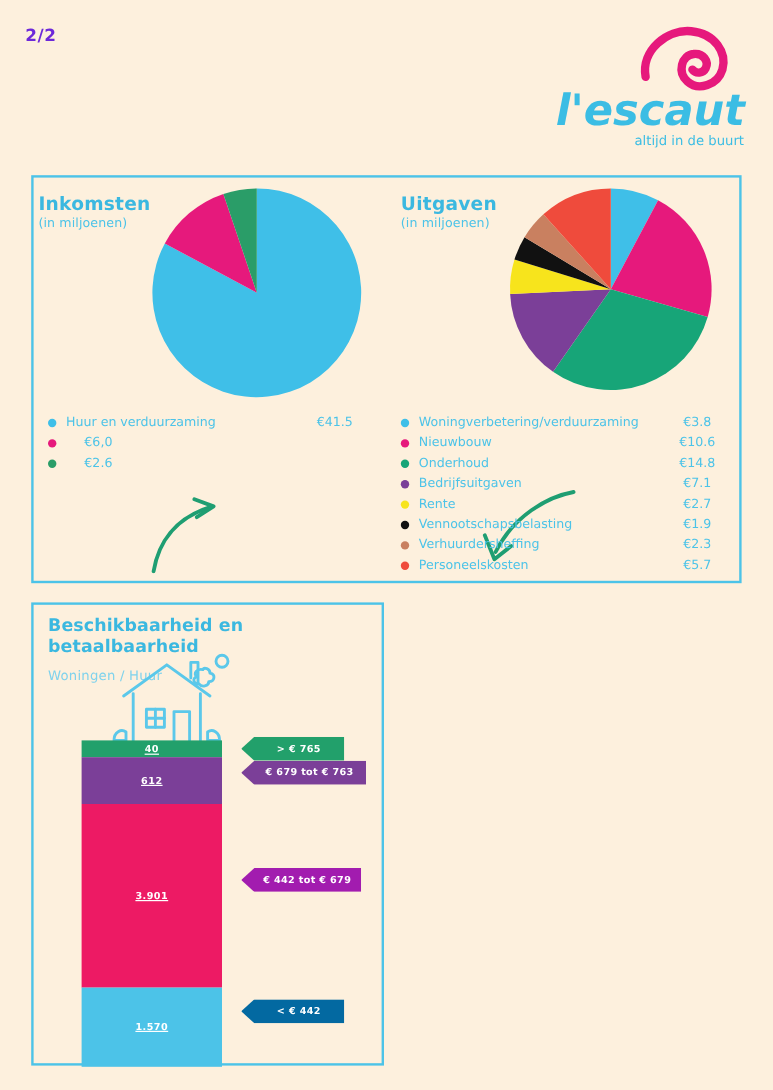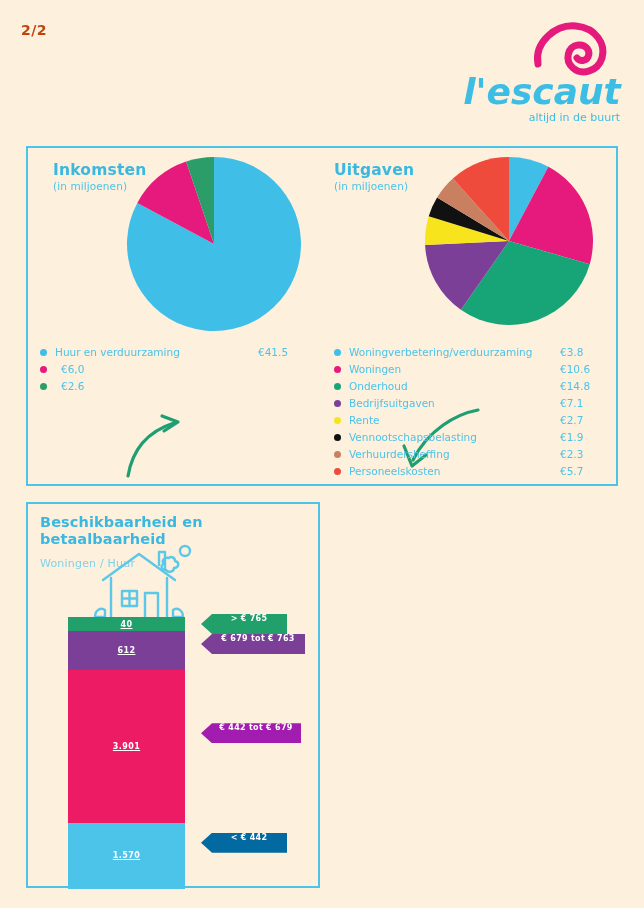--- a/index.html
+++ b/index.html
@@ -5,59 +5,59 @@
   html,body{margin:0;padding:0;}
   body{
     width:644px;height:908px;
     background:#fdf0dd;
     font-family:"DejaVu Sans","Liberation Sans",sans-serif;
     overflow:hidden;position:relative;
   }
   
   .page-num{
     position:absolute;left:21px;top:22px;
-    font-size:14px;font-weight:bold;color:#c2410c;letter-spacing:.5px;
+    font-size:14px;font-weight:bold;color:#6d28d9;letter-spacing:.5px;
   }
   .logo{position:absolute;right:20px;top:18px;width:160px;height:105px;}
   .logo svg{display:block;}
   
   .panel{
     position:absolute;
     border:2px solid #4cc3e8;
     background:#fdf0dd;
     box-sizing:border-box;
   }
   #panel-charts{left:26px;top:146px;width:592px;height:340px;}
   #panel-housing{left:26px;top:502px;width:294px;height:386px;}
   
   .chart-title{
     font-size:15.5px;font-weight:bold;color:#3bb8e0;
     letter-spacing:.2px;line-height:1.12;margin:0;
   }
   .chart-sub{
     font-size:10.5px;color:#4cc3e8;margin-top:1px;letter-spacing:.1px;
   }
-  .col-left{position:absolute;left:25px;top:14px;}
+  .col-left{position:absolute;left:4px;top:14px;}
   .col-right{position:absolute;left:306px;top:14px;}
   
   .pie-wrap{position:absolute;}
   #pie-inkomsten{left:98px;top:8px;}
   #pie-uitgaven{left:396px;top:8px;}
   
   .legend{position:absolute;font-size:10.5px;color:#4cc3e8;}
   #legend-inkomsten{left:12px;top:196px;width:260px;}
   #legend-uitgaven{left:306px;top:196px;width:268px;}
   .legend-row{
     display:flex;align-items:center;height:17px;line-height:17px;
   }
   .legend-dot{
     width:7px;height:7px;border-radius:50%;flex:0 0 7px;margin-right:8px;
   }
   .legend-label{flex:1 1 auto;white-space:nowrap;}
-  .legend-value{flex:0 0 auto;text-align:left;padding-left:6px;}
+  .legend-value{flex:0 0 auto;text-align:center;padding-left:6px;}
   #legend-inkomsten .legend-value{min-width:42px;}
   #legend-uitgaven  .legend-value{min-width:42px;}
   
   .pie-arrow{position:absolute;pointer-events:none;}
   #arrow-inkomsten{left:88px;top:244px;}
   #arrow-uitgaven{left:366px;top:248px;}
   
   .house-title{
     position:absolute;left:12px;top:10px;
     font-size:14.5px;font-weight:bold;color:#3bb8e0;line-height:1.18;
@@ -75,21 +75,21 @@
   .bar-seg{
     position:relative;width:100%;
     display:flex;align-items:center;justify-content:center;
   }
   .bar-seg span{
     font-size:8px;font-weight:bold;color:#ffffff;letter-spacing:.4px;text-decoration:underline;
   }
   
   .callout{
     position:absolute;height:20px;
-    display:flex;justify-content:center;
+    display:flex;align-items:center;justify-content:center;
     clip-path:polygon(11px 0,100% 0,100% 100%,11px 100%,0 50%);
   }
   .callout span{
     font-size:8px;font-weight:bold;color:#fff;letter-spacing:.3px;
     padding-left:10px;
   }
 </style>
 </head>
 <body>
 
@@ -172,21 +172,21 @@
   </svg>
 
   <div class="legend" id="legend-uitgaven">
       <div class="legend-row">
         <span class="legend-dot" style="background: rgb(63, 191, 232);"></span>
         <span class="legend-label">Woningverbetering/verduurzaming</span>
         <span class="legend-value">€3.8</span>
       </div>
       <div class="legend-row">
         <span class="legend-dot" style="background: rgb(230, 25, 124);"></span>
-        <span class="legend-label">Woningen</span>
+        <span class="legend-label">Nieuwbouw</span>
         <span class="legend-value">€10.6</span>
       </div>
       <div class="legend-row">
         <span class="legend-dot" style="background: rgb(23, 165, 120);"></span>
         <span class="legend-label">Onderhoud</span>
         <span class="legend-value">€14.8</span>
       </div>
       <div class="legend-row">
         <span class="legend-dot" style="background: rgb(123, 63, 152);"></span>
         <span class="legend-label">Bedrijfsuitgaven</span>

